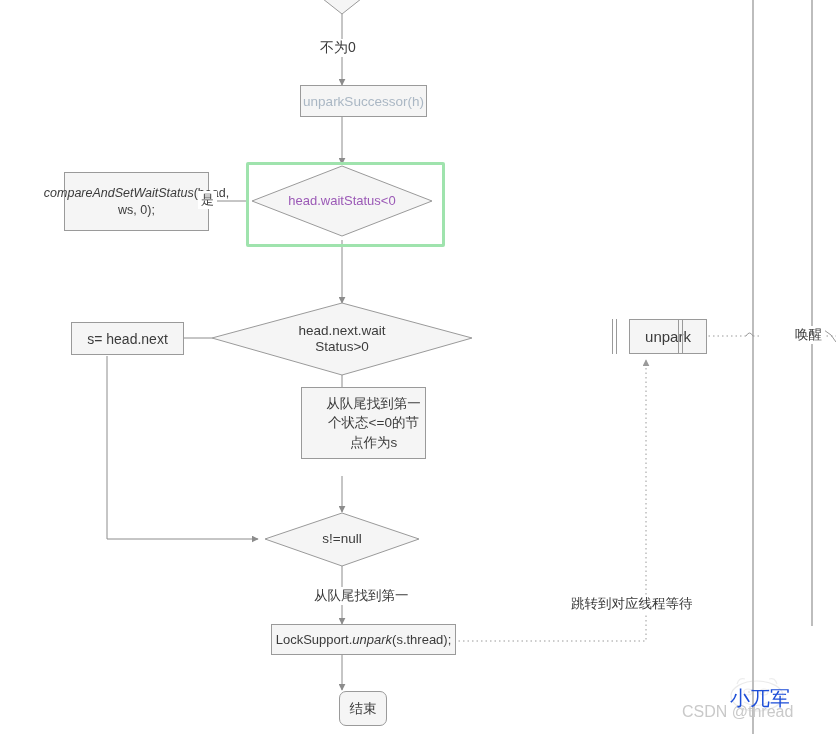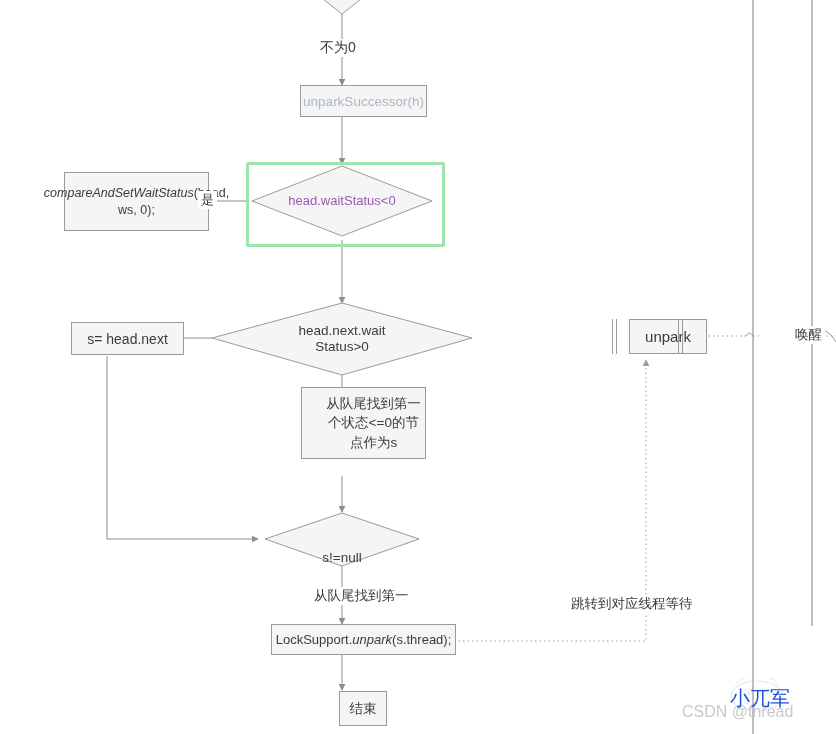--- a/index.html
+++ b/index.html
@@ -140,36 +140,36 @@
 
 <div class="node" style="left:280px;top:387px;width:125px;height:72px;font-size:13.5px;line-height:1.45;padding-left:20px;">
   <div>
     <div>从队尾找到第一</div>
     <div>个状态&lt;=0的节</div>
     <div>点作为s</div>
   </div>
 </div>
 
 <div class="diamond-wrap" style="left:265px;top:513px;width:154px;height:53px;">
-  <div class="diamond-txt" style="font-size:13.5px;align-items:flex-end;">
+  <div class="diamond-txt" style="font-size:13.5px;">
     <span>s!=null</span>
   </div>
 </div>
 
 <div class="lbl" style="left:311px;top:587px;font-size:13.5px;">
   <span>从队尾找到第一</span>
 </div>
 
 <div class="node" style="left:250px;top:624px;width:185px;height:31px;font-size:13px;">
   <div>
     <span>LockSupport.</span><i>unpark</i><span>(s.thread);</span>
   </div>
 </div>
 
-<div class="node" style="left:318px;top:691px;width:48px;height:35px;font-size:13.5px;">
+<div class="node" style="left:318px;top:691px;width:48px;height:35px;font-size:13.5px;border-radius:7px;">
   <span>结束</span>
 </div>
 
 <div class="node" style="left:608px;top:319px;width:78px;height:35px;font-size:15px;">
   <span>unpark</span>
 </div>
 <div class="bar" style="left:612px;top:319px;width:0;height:35px;border-width:0 0 0 1px;"></div>
 <div class="bar" style="left:616px;top:319px;width:0;height:35px;border-width:0 0 0 1px;"></div>
 <div class="bar" style="left:678px;top:319px;width:0;height:35px;border-width:0 0 0 1px;"></div>
 <div class="bar" style="left:682px;top:319px;width:0;height:35px;border-width:0 0 0 1px;"></div>

